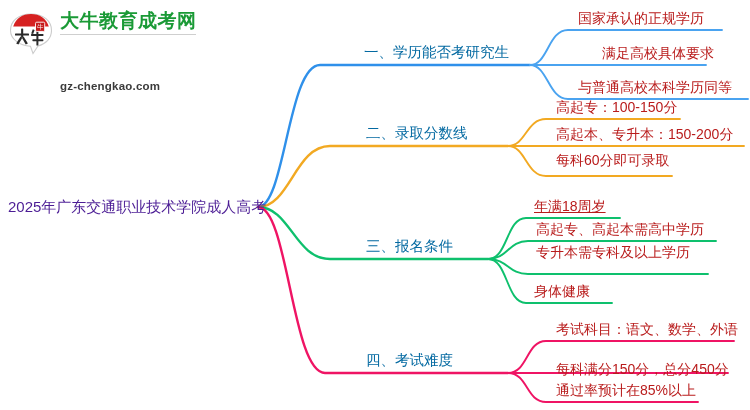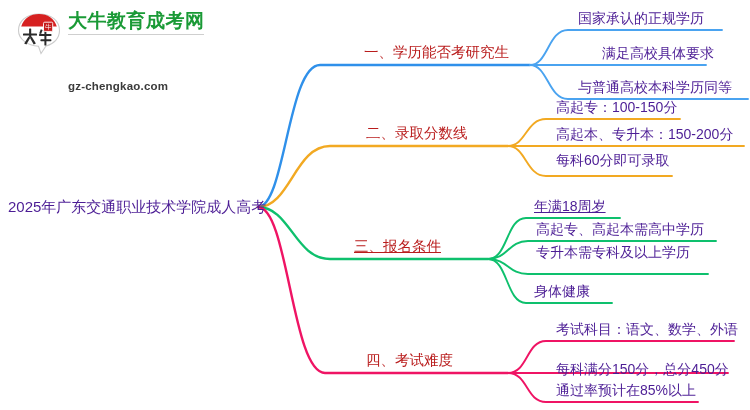--- a/index.html
+++ b/index.html
@@ -21,21 +21,21 @@
     position: absolute;
     left: 0;
     top: 0;
     width: 750px;
     height: 410px;
   }
 
   
   .logo-wrap {
     position: absolute;
-    left: 14px;
+    left: 6px;
     top: 6px;
     width: 190px;
     height: 56px;
     text-decoration: underline;
   }
   .logo-mark {
     position: absolute;
     left: 0;
     top: 2px;
     width: 50px;
@@ -78,25 +78,25 @@
     line-height: 1;
   }
   .root-node {
     font-size: 15px;
     color: #4c1d95;
     left: 8px;
     top: 199px;
   }
   .branch-node {
     font-size: 14.5px;
-    color: #b91c1c;
+    color: #0369a1;
   }
   .leaf-node {
     font-size: 14px;
-    color: #4c1d95;
+    color: #b91c1c;
   }
 </style>
 </head>
 <body>
 
 <div class="logo-wrap">
   <svg class="logo-mark" viewBox="0 0 50 50">
 
     <path d="M25 6 C37.5 6 45.5 13 45.5 22.5 C45.5 30 40 36 32 38 L27 45.5 L24.5 38.2 C13.5 37.5 4.5 31.2 4.5 22.5 C4.5 13 12.5 6 25 6 Z" fill="#ffffff" stroke="#cccccc" stroke-width="1.1"></path>
 
@@ -164,21 +164,21 @@
 <div class="node branch-node" style="left:364px; top:45px;">一、学历能否考研究生</div>
 <div class="node leaf-node" style="left:578px; top:11px;">国家承认的正规学历</div>
 <div class="node leaf-node" style="left:578px; top:46px;margin-left:24px;">满足高校具体要求</div>
 <div class="node leaf-node" style="left:578px; top:80px;">与普通高校本科学历同等</div>
 
 <div class="node branch-node" style="left:366px; top:126px;">二、录取分数线</div>
 <div class="node leaf-node" style="left:556px; top:100px;">高起专：100-150分</div>
 <div class="node leaf-node" style="left:556px; top:127px;">高起本、专升本：150-200分</div>
 <div class="node leaf-node" style="left:556px; top:153px;">每科60分即可录取</div>
 
-<div class="node branch-node" style="left:354px; top:239px;text-decoration:underline;">三、报名条件</div>
+<div class="node branch-node" style="left:366px; top:239px;">三、报名条件</div>
 <div class="node leaf-node" style="left:534px; top:199px;text-decoration:underline;">年满18周岁</div>
 <div class="node leaf-node" style="left:536px; top:222px;">高起专、高起本需高中学历</div>
 <div class="node leaf-node" style="left:536px; top:245px;">专升本需专科及以上学历</div>
 <div class="node leaf-node" style="left:534px; top:284px;">身体健康</div>
 
 <div class="node branch-node" style="left:366px; top:353px;">四、考试难度</div>
 <div class="node leaf-node" style="left:556px; top:322px;">考试科目：语文、数学、外语</div>
 <div class="node leaf-node" style="left:556px; top:354px;margin-top:8px;">每科满分150分，总分450分</div>
 <div class="node leaf-node" style="left:556px; top:383px;">通过率预计在85%以上</div>
 

